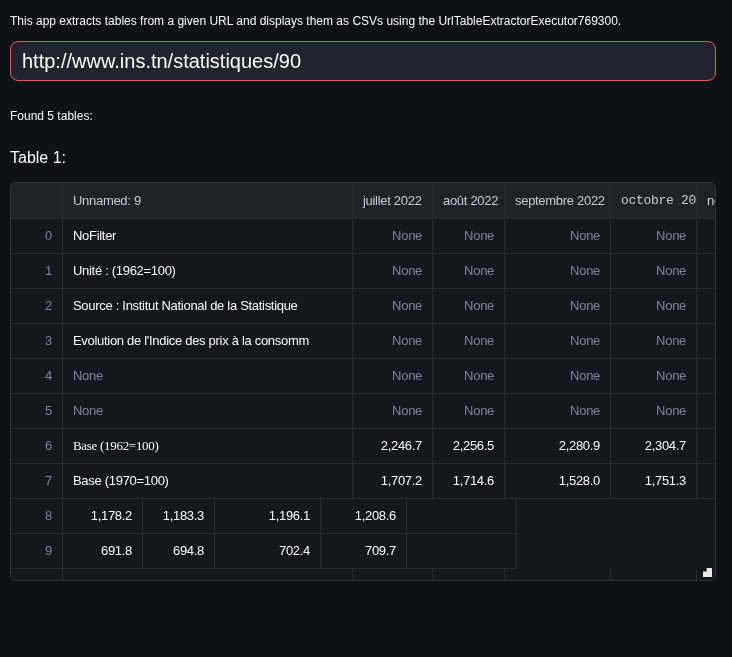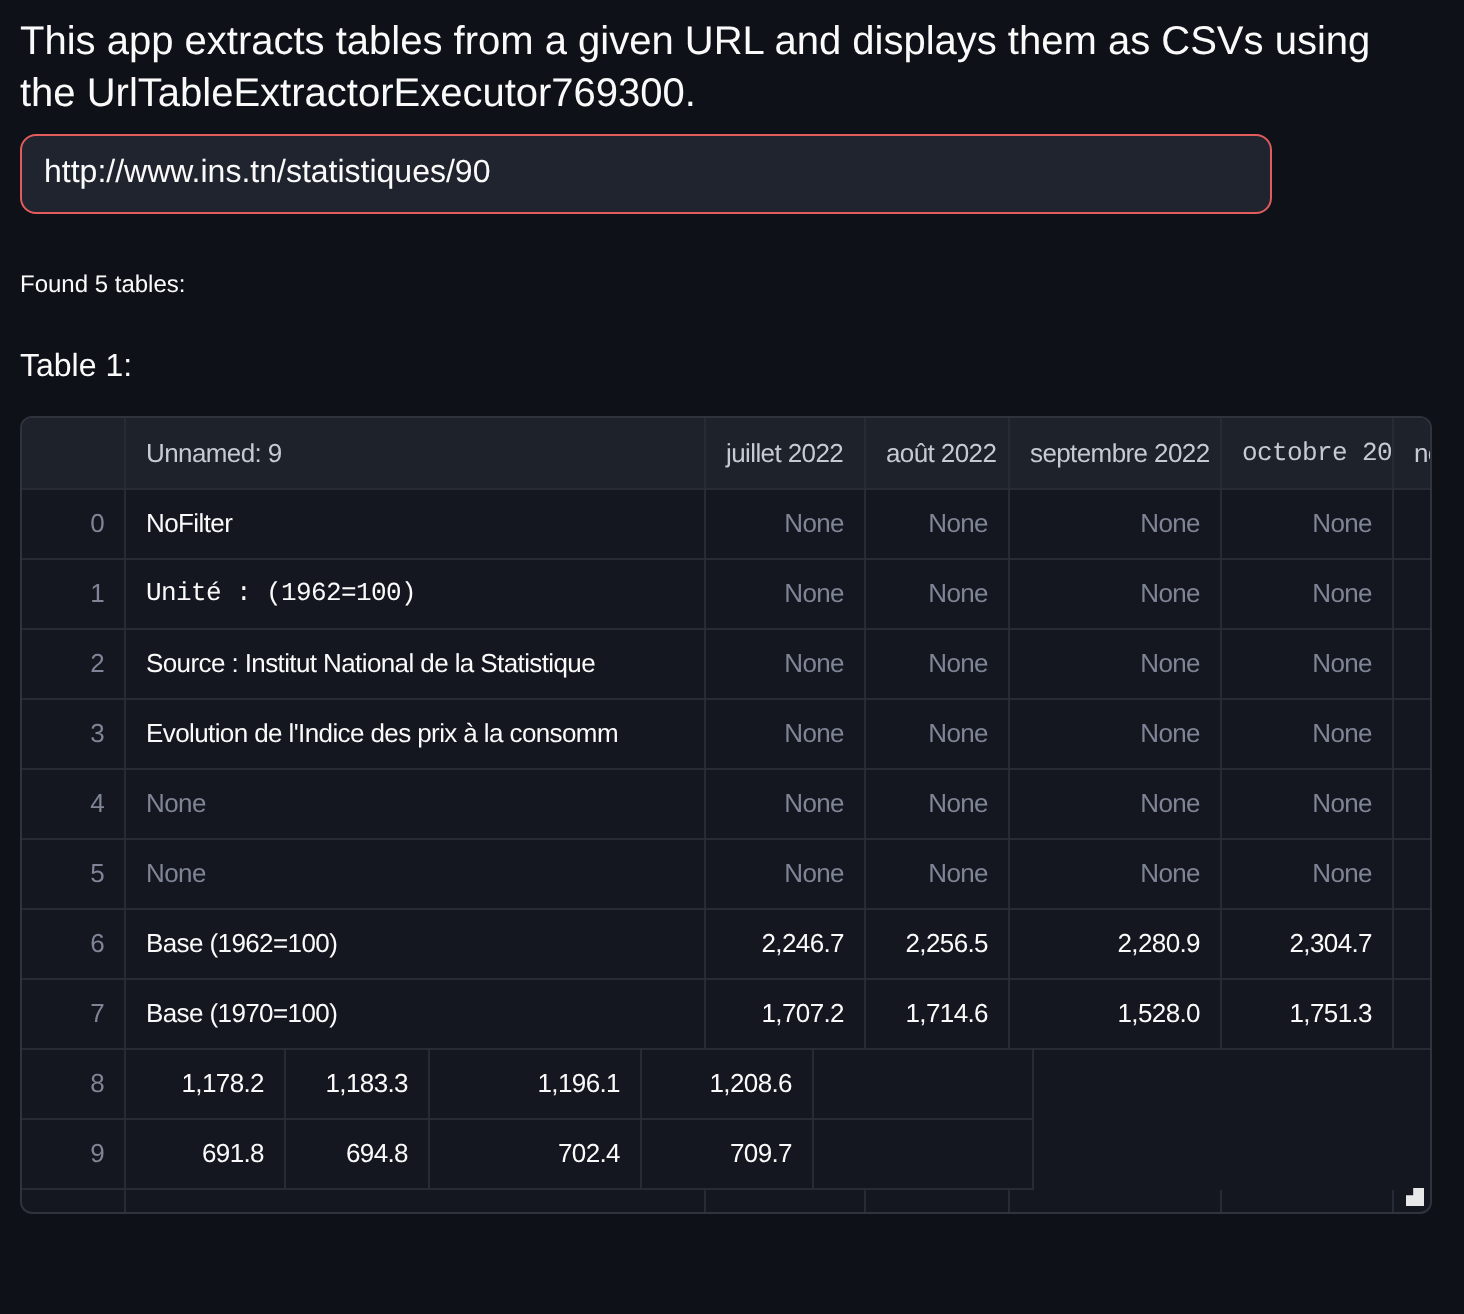--- a/index.html
+++ b/index.html
@@ -10,27 +10,27 @@
   *{box-sizing:border-box; margin:0; padding:0;}
   html,body{width:732px; height:657px; overflow:hidden;}
   body{
     background:var(--page_bg);
     color:var(--text);
     font-family:"Liberation Sans", sans-serif;
     font-size:16px;
   }
   .content{ margin-left:10px; width:706px; }
 
-  .intro{ margin-top:8px; font-size:20px; line-height:26px; font-weight:400; }
+  .intro{ margin-top:8px; font-size:12px; line-height:26px; font-weight:400; }
   .url-label{ margin-top:21px; font-size:14px; line-height:17px; }
   .url-input{
-    display:block; margin-top:7px; width:626px; height:40px;
+    display:block; margin-top:7px; width:706px; height:40px;
     background:var(--input_bg); color:var(--text);
     border:1px solid var(--accent_red); border-radius:8px;
-    padding:0 11px; font-size:16px; font-family:"Liberation Sans", sans-serif;
+    padding:0 11px; font-size:20px; font-family:"Liberation Sans", sans-serif;
     outline:none;
   }
   .found{ margin-top:23px; font-size:12px; line-height:24px; }
   .table-title{ margin-top:18px; font-size:16px; line-height:24px; }
 
   .df-wrap{
     position:relative; margin-top:12px;
     width:706px; height:399px;
     border:1px solid var(--outer_border); border-radius:6px;
     background:var(--cell_bg); overflow:hidden;
@@ -82,21 +82,21 @@
           <div class="df-cell align-right dim" style="width: 52px;">0</div>
           <div class="df-cell align-left" style="width: 290px;">NoFilter</div>
           <div class="df-cell align-right dim" style="width: 80px;">None</div>
           <div class="df-cell align-right dim" style="width: 72px;">None</div>
           <div class="df-cell align-right dim" style="width: 106px;">None</div>
           <div class="df-cell align-right dim" style="width: 86px;">None</div>
           <div class="df-cell align-right" style="width: 110px;"></div>
         </div>
         <div class="df-row">
           <div class="df-cell align-right dim" style="width: 52px;">1</div>
-          <div class="df-cell align-left" style="width: 290px; font-family: Liberation Mono, monospace;">Unité : (1962=100)</div>
+          <div class="df-cell align-left" style="width: 290px;">Unité : (1962=100)</div>
           <div class="df-cell align-right dim" style="width: 80px;">None</div>
           <div class="df-cell align-right dim" style="width: 72px;">None</div>
           <div class="df-cell align-right dim" style="width: 106px;">None</div>
           <div class="df-cell align-right dim" style="width: 86px;">None</div>
           <div class="df-cell align-right" style="width: 110px;"></div>
         </div>
         <div class="df-row">
           <div class="df-cell align-right dim" style="width: 52px;">2</div>
           <div class="df-cell align-left" style="width: 290px;">Source : Institut National de la Statistique</div>
           <div class="df-cell align-right dim" style="width: 80px;">None</div>
@@ -127,21 +127,21 @@
           <div class="df-cell align-right dim" style="width: 52px;">5</div>
           <div class="df-cell align-left dim" style="width: 290px;">None</div>
           <div class="df-cell align-right dim" style="width: 80px;">None</div>
           <div class="df-cell align-right dim" style="width: 72px;">None</div>
           <div class="df-cell align-right dim" style="width: 106px;">None</div>
           <div class="df-cell align-right dim" style="width: 86px;">None</div>
           <div class="df-cell align-right" style="width: 110px;"></div>
         </div>
         <div class="df-row">
           <div class="df-cell align-right dim" style="width: 52px;">6</div>
-          <div class="df-cell align-left" style="width: 290px;">Base (1962=100)</div>
+          <div class="df-cell align-left" style="width: 290px; font-family: Liberation Serif, serif;">Base (1962=100)</div>
           <div class="df-cell align-right" style="width: 80px;">2,246.7</div>
           <div class="df-cell align-right" style="width: 72px;">2,256.5</div>
           <div class="df-cell align-right" style="width: 106px;">2,280.9</div>
           <div class="df-cell align-right" style="width: 86px;">2,304.7</div>
           <div class="df-cell align-right" style="width: 110px;"></div>
         </div>
         <div class="df-row">
           <div class="df-cell align-right dim" style="width: 52px;">7</div>
           <div class="df-cell align-left" style="width: 290px;">Base (1970=100)</div>
           <div class="df-cell align-right" style="width: 80px;">1,707.2</div>

